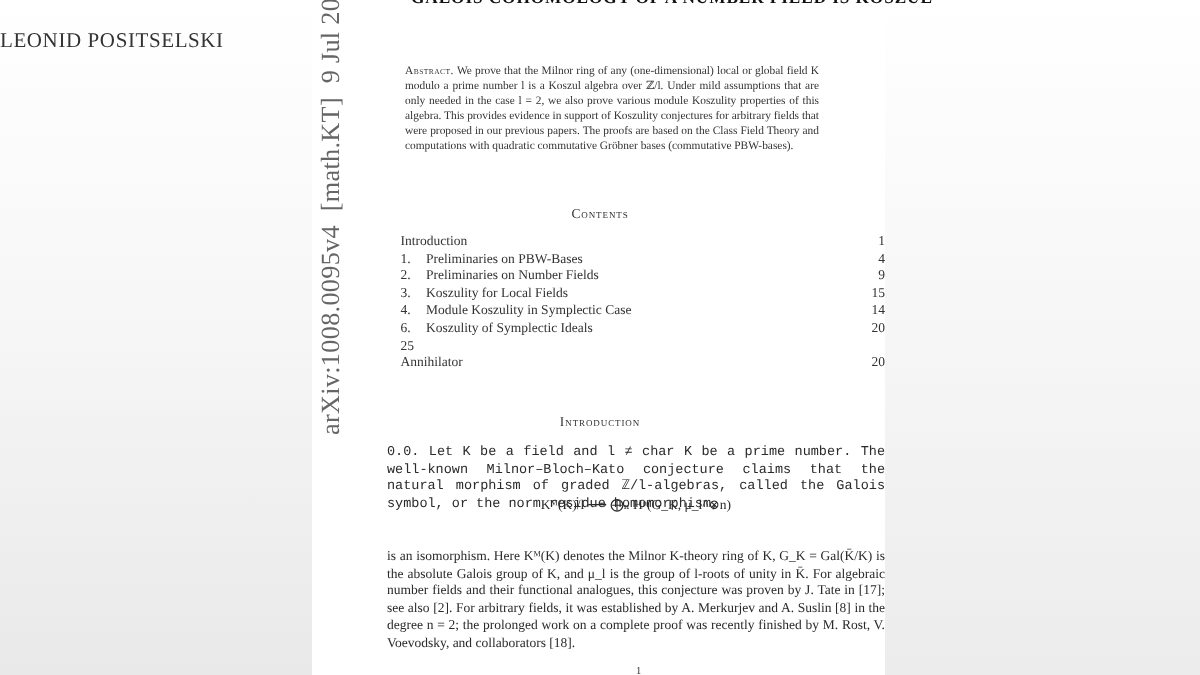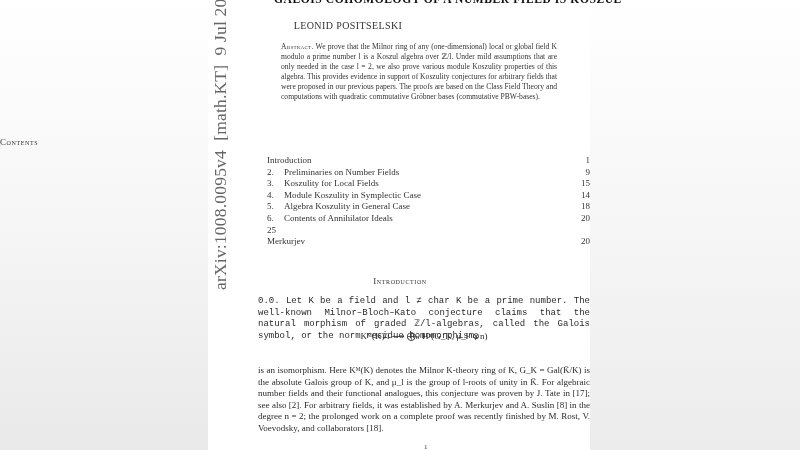--- a/index.html
+++ b/index.html
@@ -2,24 +2,24 @@
 <html><head>
 <meta charset="utf-8">
 <style>
   html,body{margin:0;padding:0;}
   body{width:800px;height:450px;overflow:hidden;background:#fff;position:relative;font-family:"Liberation Serif","DejaVu Serif",serif;color:#222;}
   .margin-left{position:absolute;left:0;top:0;width:208px;height:450px;background:linear-gradient(to bottom,#ffffff 0%,#f7f7f7 45%,#e9e9e9 100%);}
   .margin-right{position:absolute;left:590px;top:0;width:210px;height:450px;background:linear-gradient(to bottom,#ffffff 0%,#f7f7f7 45%,#ececec 100%);}
   .page{position:absolute;left:208px;top:0;width:382px;height:450px;background:#fff;}
   .arxiv{position:absolute;left:210px;top:290px;transform-origin:left top;transform:rotate(-90deg);font-size:17.5px;color:#666;white-space:pre;letter-spacing:0.2px;}
   .title{position:absolute;left:274px;top:-7px;font-size:11.5px;font-weight:bold;letter-spacing:0.6px;color:#111;white-space:nowrap;}
-  .author{position:absolute;left:0;width:696px;top:20px;text-align:center;font-size:10px;letter-spacing:0.4px;color:#333;}
-  .abstract{position:absolute;left:281px;top:42px;width:276px;font-size:7.6px;line-height:9.9px;text-align:justify;color:#333;}
+  .author{position:absolute;left:0;width:696px;top:20px;font-size:14px;letter-spacing:0.4px;color:#333;}
+  .abstract{position:absolute;left:270px;top:42px;width:276px;font-size:7.6px;line-height:9.9px;text-align:justify;color:#333;}
   .sc{font-variant:small-caps;letter-spacing:0.3px;}
-  .contents-head{position:absolute;left:0;width:800px;top:137px;text-align:left;font-size:9px;font-variant:small-caps;letter-spacing:0.6px;color:#333;}
+  .contents-head{position:absolute;left:0;width:800px;top:137px;text-align:center;font-size:9px;font-variant:small-caps;letter-spacing:0.6px;color:#333;}
   .toc{position:absolute;left:267px;top:155px;width:323px;font-size:9px;line-height:11.6px;color:#333;}
   .toc-row{display:flex;justify-content:space-between;}
   .toc-num{display:inline-block;width:17px;}
   .intro-head{position:absolute;left:0;width:800px;top:276px;text-align:center;font-size:9px;font-variant:small-caps;letter-spacing:0.6px;color:#333;}
   .body-text{position:absolute;left:258px;width:332px;font-size:9px;line-height:11.6px;text-align:justify;color:#2a2a2a;}
   .p1{top:296px;font-family:Liberation Mono, monospace;}
   .formula{position:absolute;left:0;width:848px;top:331px;text-align:center;font-size:9px;color:#2a2a2a;}
   .p2{top:346px;margin-top:19px;}
   .pagenum{position:absolute;left:424px;top:443px;font-size:7px;color:#333;}
 </style>
@@ -41,44 +41,44 @@
 </div>
 
 <div class="contents-head">Contents</div>
 
 <div class="toc">
   <div class="toc-row">
       <span><span class="toc-num" style="width:0"></span><span>Introduction</span></span>
       <span>1</span>
     </div>
   <div class="toc-row">
+      <span><span class="toc-num">1.</span><span>Preliminaries on PBW-Bases</span></span>
+      <span>4</span>
+    </div>
+  <div class="toc-row">
       <span><span class="toc-num">2.</span><span>Preliminaries on Number Fields</span></span>
       <span>9</span>
     </div>
   <div class="toc-row">
       <span><span class="toc-num">3.</span><span>Koszulity for Local Fields</span></span>
       <span>15</span>
     </div>
   <div class="toc-row">
       <span><span class="toc-num">4.</span><span>Module Koszulity in Symplectic Case</span></span>
       <span>14</span>
     </div>
   <div class="toc-row">
-      <span><span class="toc-num">5.</span><span>Algebra Koszulity in General Case</span></span>
-      <span>18</span>
-    </div>
-  <div class="toc-row">
-      <span><span class="toc-num">6.</span><span>Contents of Annihilator Ideals</span></span>
+      <span><span class="toc-num">6.</span><span>Koszulity of Symplectic Ideals</span></span>
       <span>20</span>
     </div>
   <div class="toc-row">
       <span>25</span>
     </div>
   <div class="toc-row">
-      <span><span class="toc-num" style="width:0"></span><span>Merkurjev</span></span>
+      <span><span class="toc-num" style="width:0"></span><span>Annihilator</span></span>
       <span>20</span>
     </div>
 </div>
 
 <div class="intro-head">Introduction</div>
 
 <div class="body-text p1">0.0.  Let K be a field and l ≠ char K be a prime number. The well-known Milnor–Bloch–Kato conjecture claims that the natural morphism of graded ℤ/l-algebras, called the Galois symbol, or the norm residue homomorphism,</div>
 <div class="formula">Kᴹ(K)/l ⟶ ⨁ₙ Hⁿ(G_K, μ_l^⊗n)</div>
 <div class="body-text p2">is an isomorphism. Here Kᴹ(K) denotes the Milnor K-theory ring of K, G_K = Gal(K̄/K) is the absolute Galois group of K, and μ_l is the group of l-roots of unity in K̄. For algebraic number fields and their functional analogues, this conjecture was proven by J. Tate in [17]; see also [2]. For arbitrary fields, it was established by A. Merkurjev and A. Suslin [8] in the degree n = 2; the prolonged work on a complete proof was recently finished by M. Rost, V. Voevodsky, and collaborators [18].</div>
 

